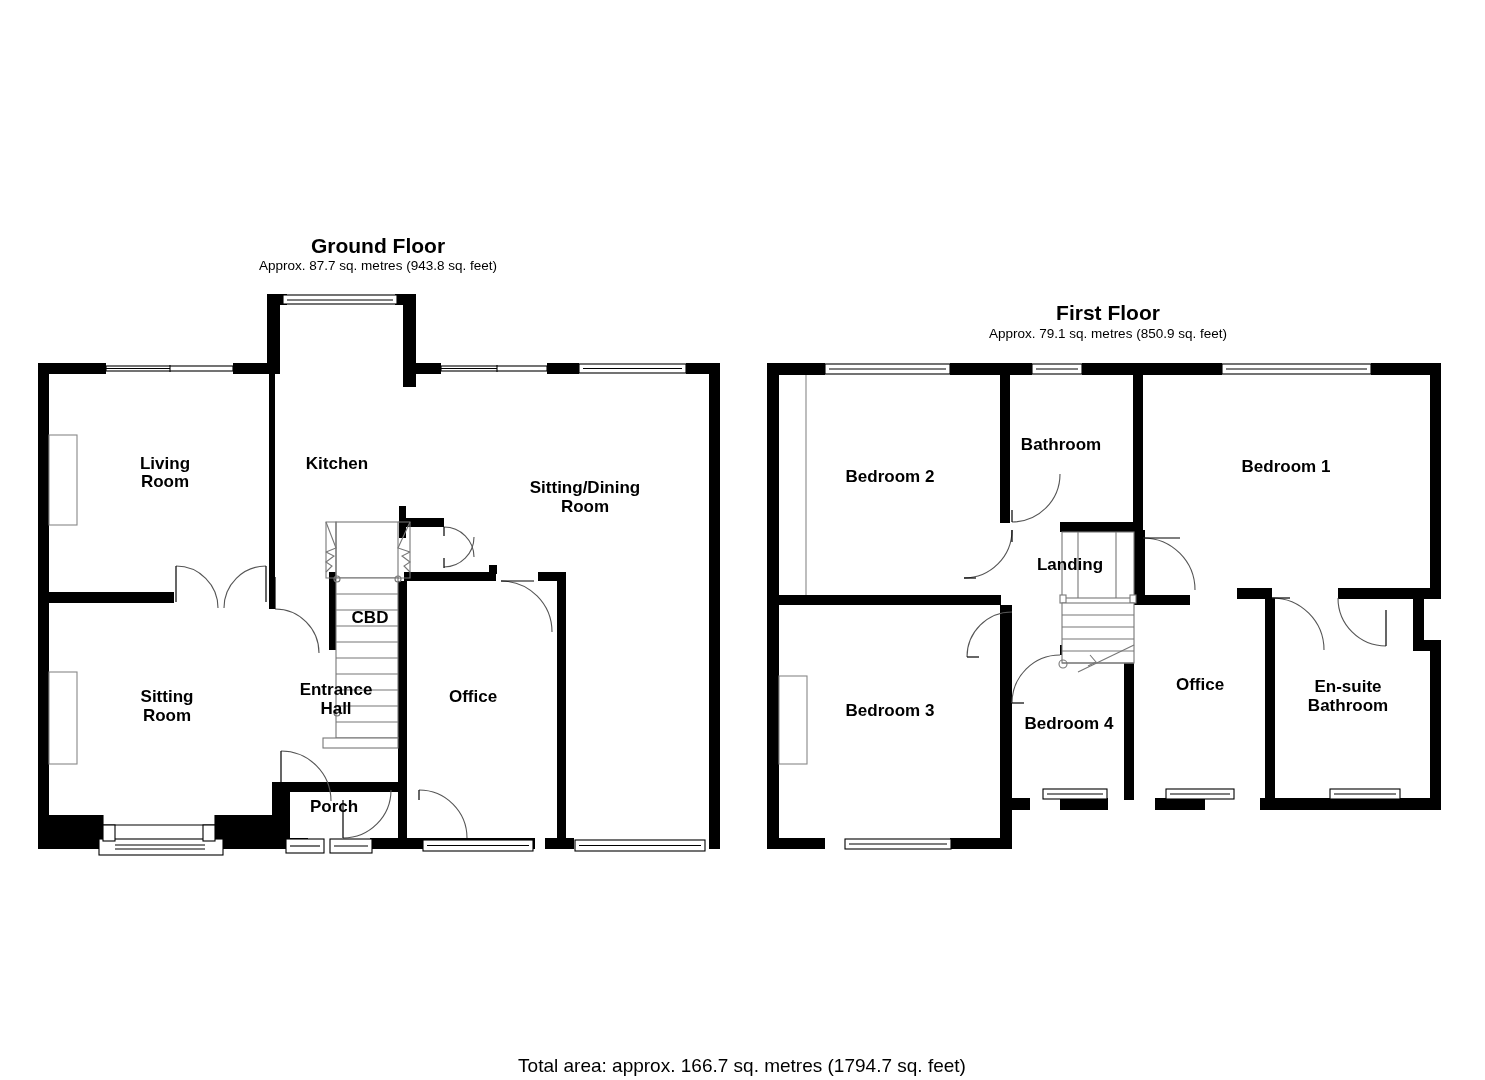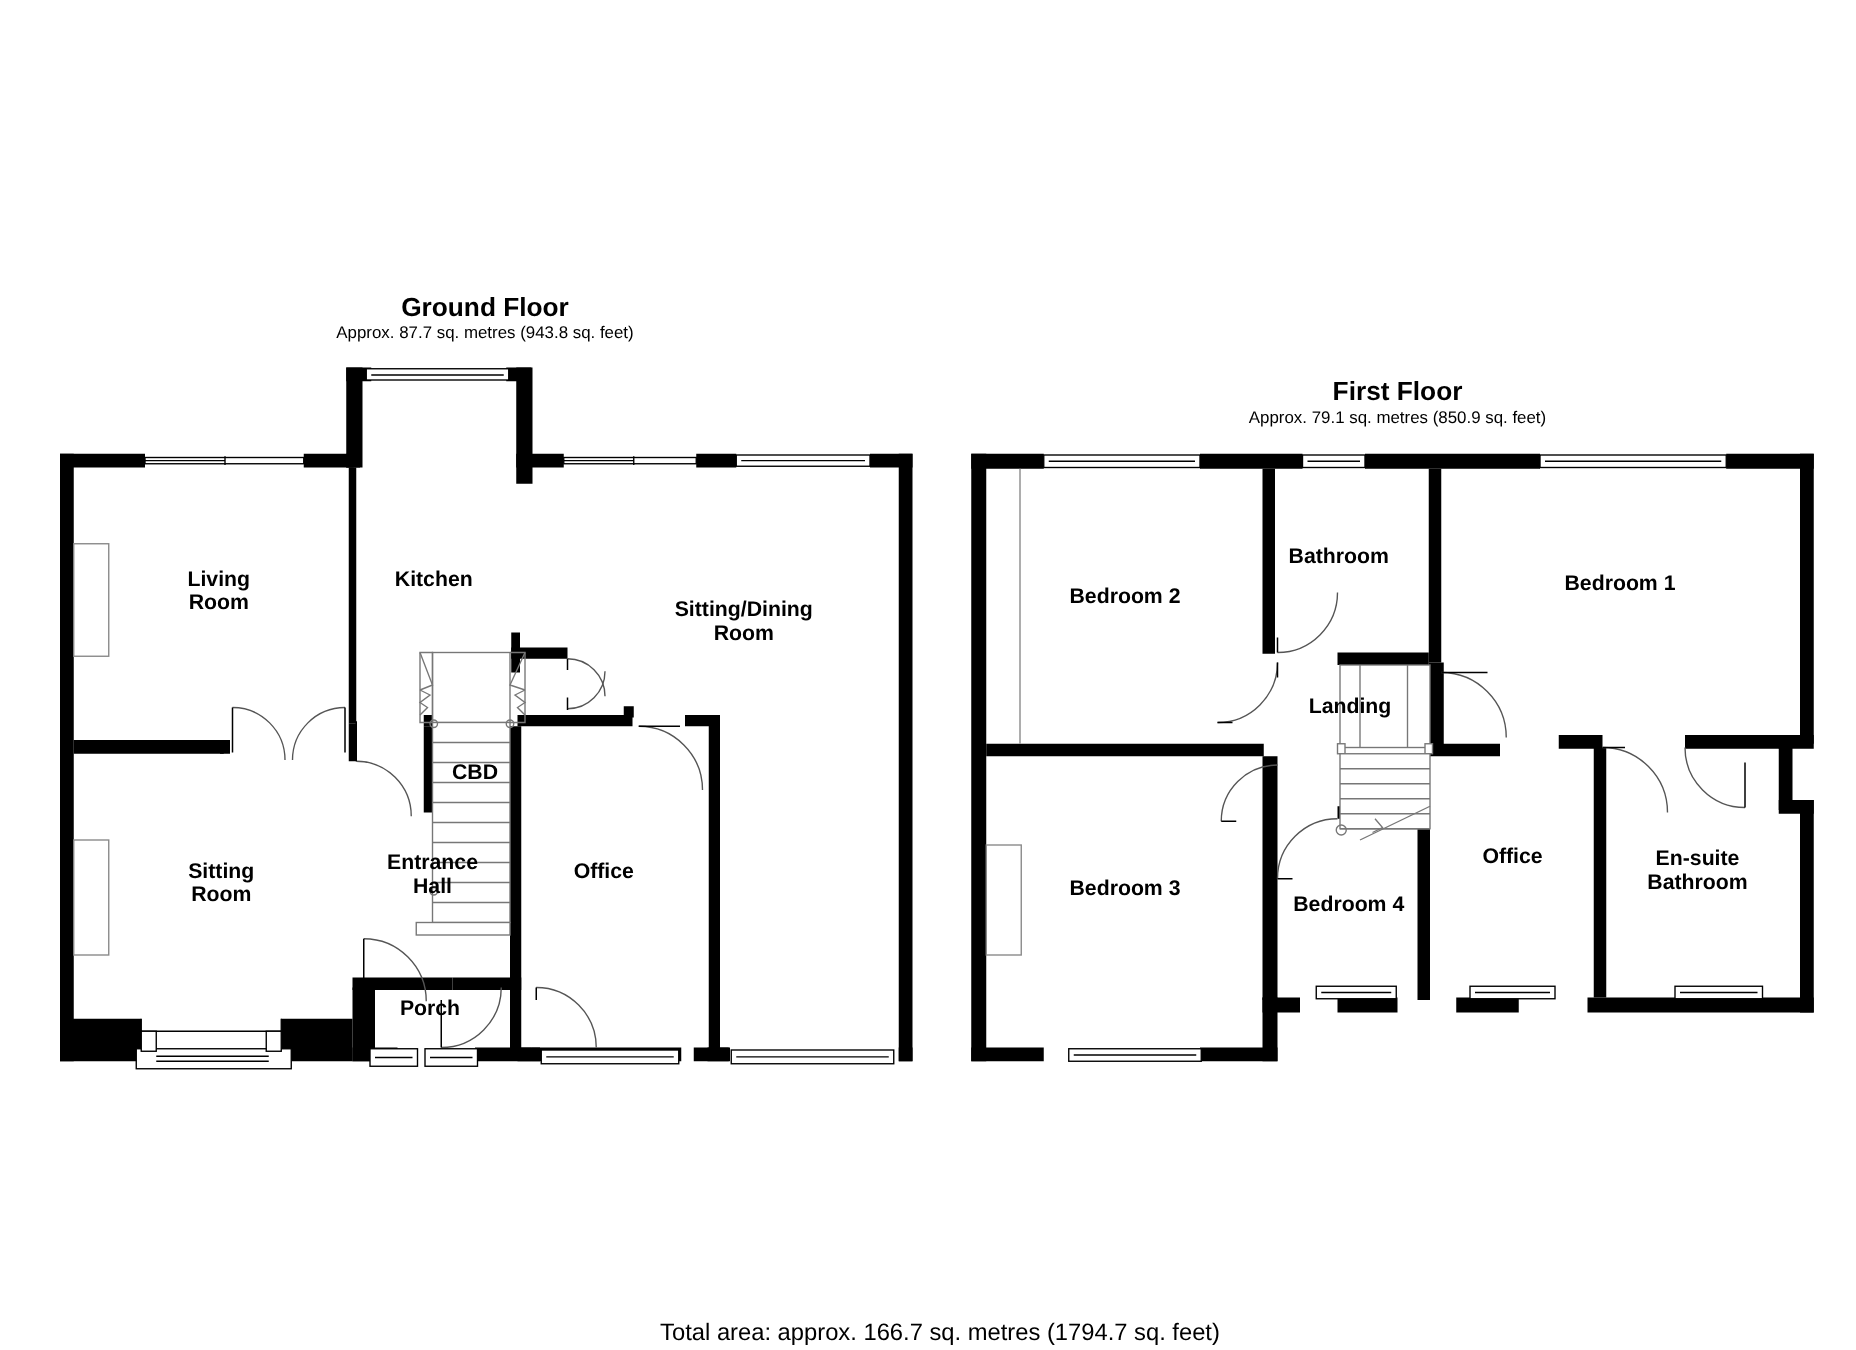--- a/index.html
+++ b/index.html
@@ -11,21 +11,20 @@
     width: 1485px;
     height: 1080px;
     font-family: "Liberation Sans", sans-serif;
     color: #000000;
     position: relative;
     overflow: hidden;
   }
   #plan-root {
     position: absolute;
     inset: 0;
-    padding-left: 10px;
   }
   svg { display: block; }
   .floor-title {
     font-weight: bold;
     font-size: 21px;
     text-anchor: middle;
     fill: #000;
   }
   .floor-sub {
     font-size: 13.5px;

